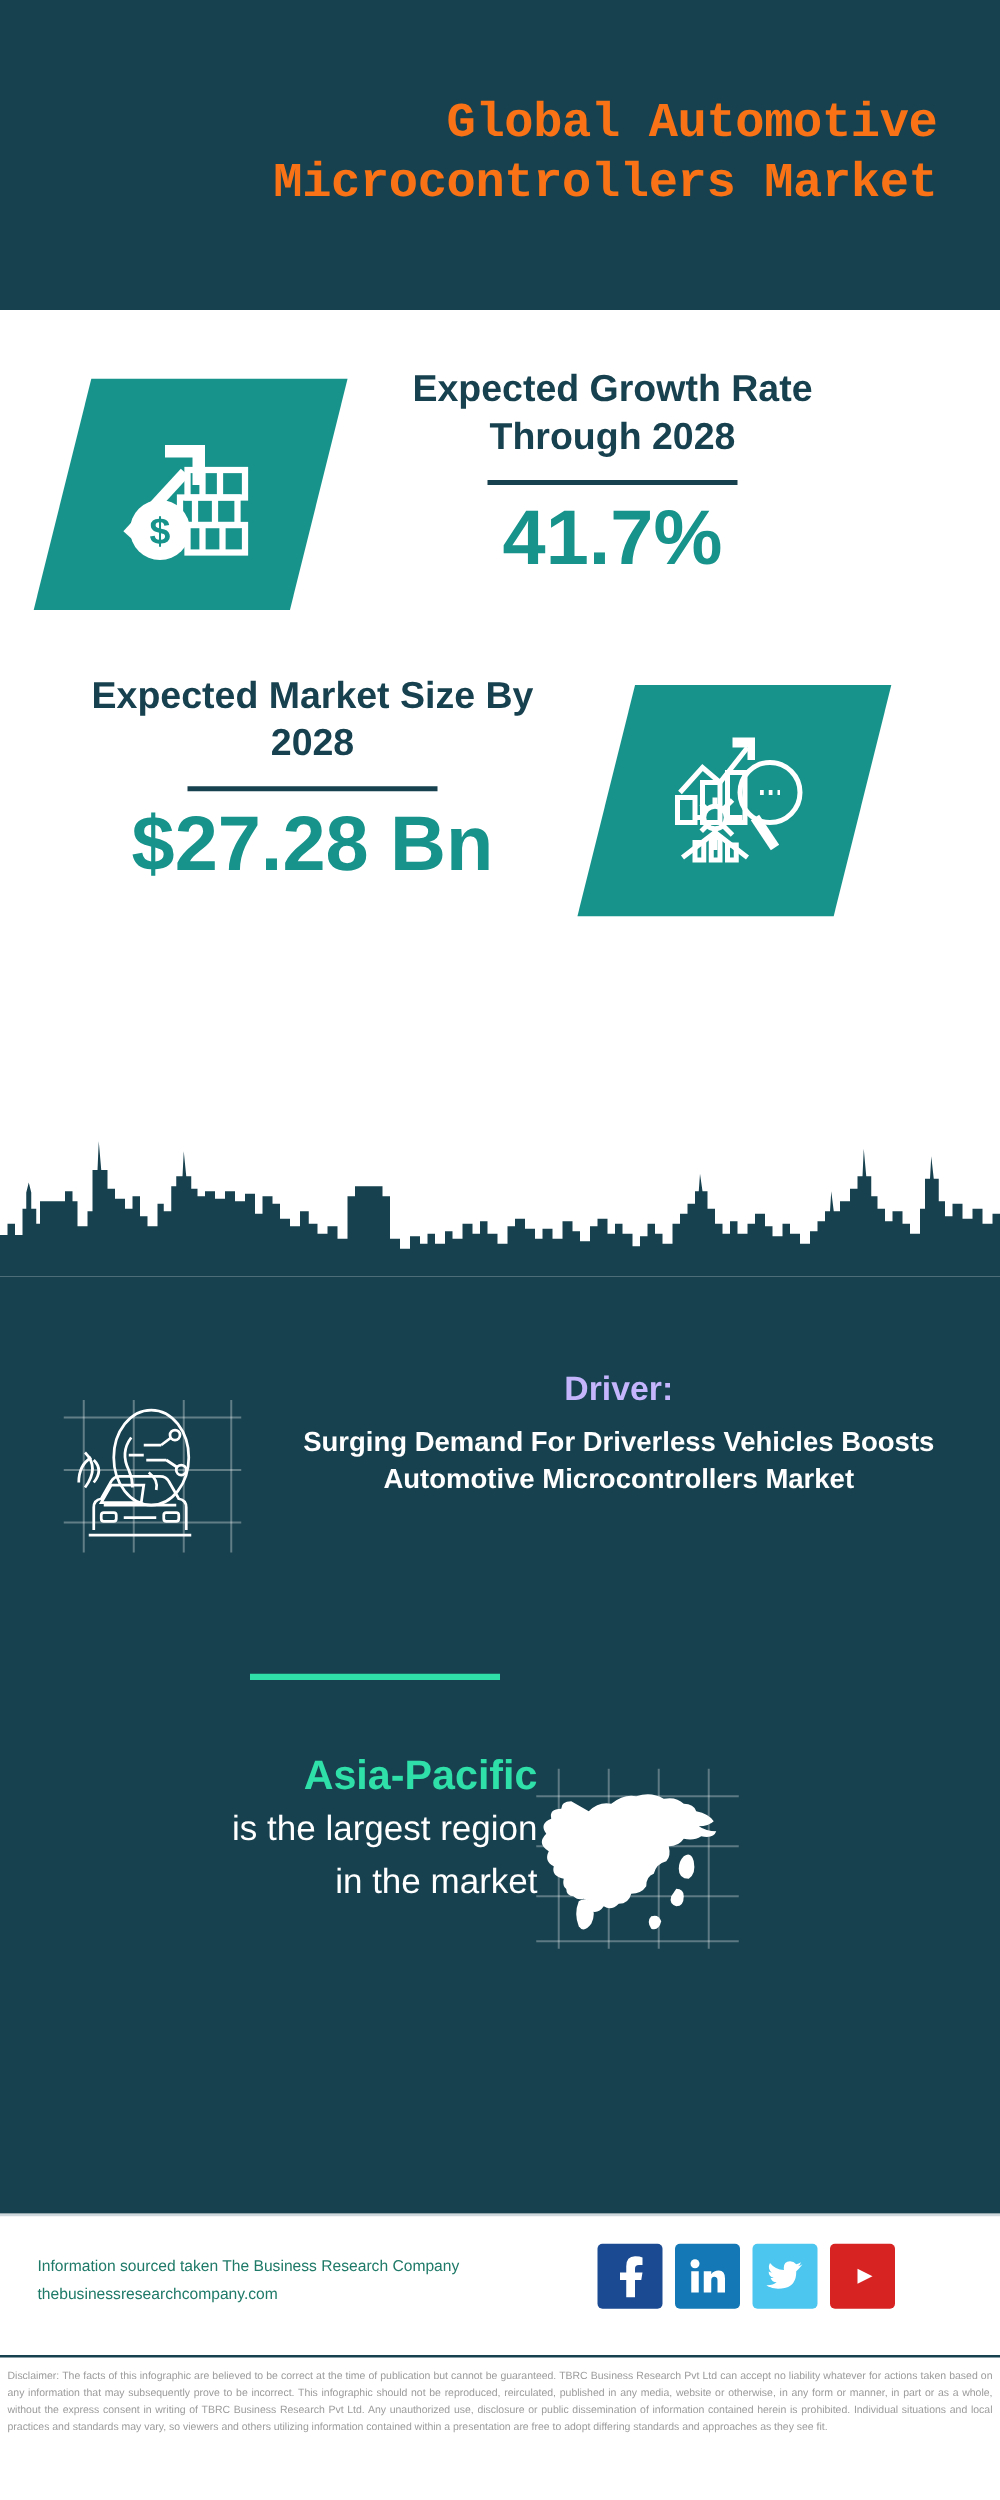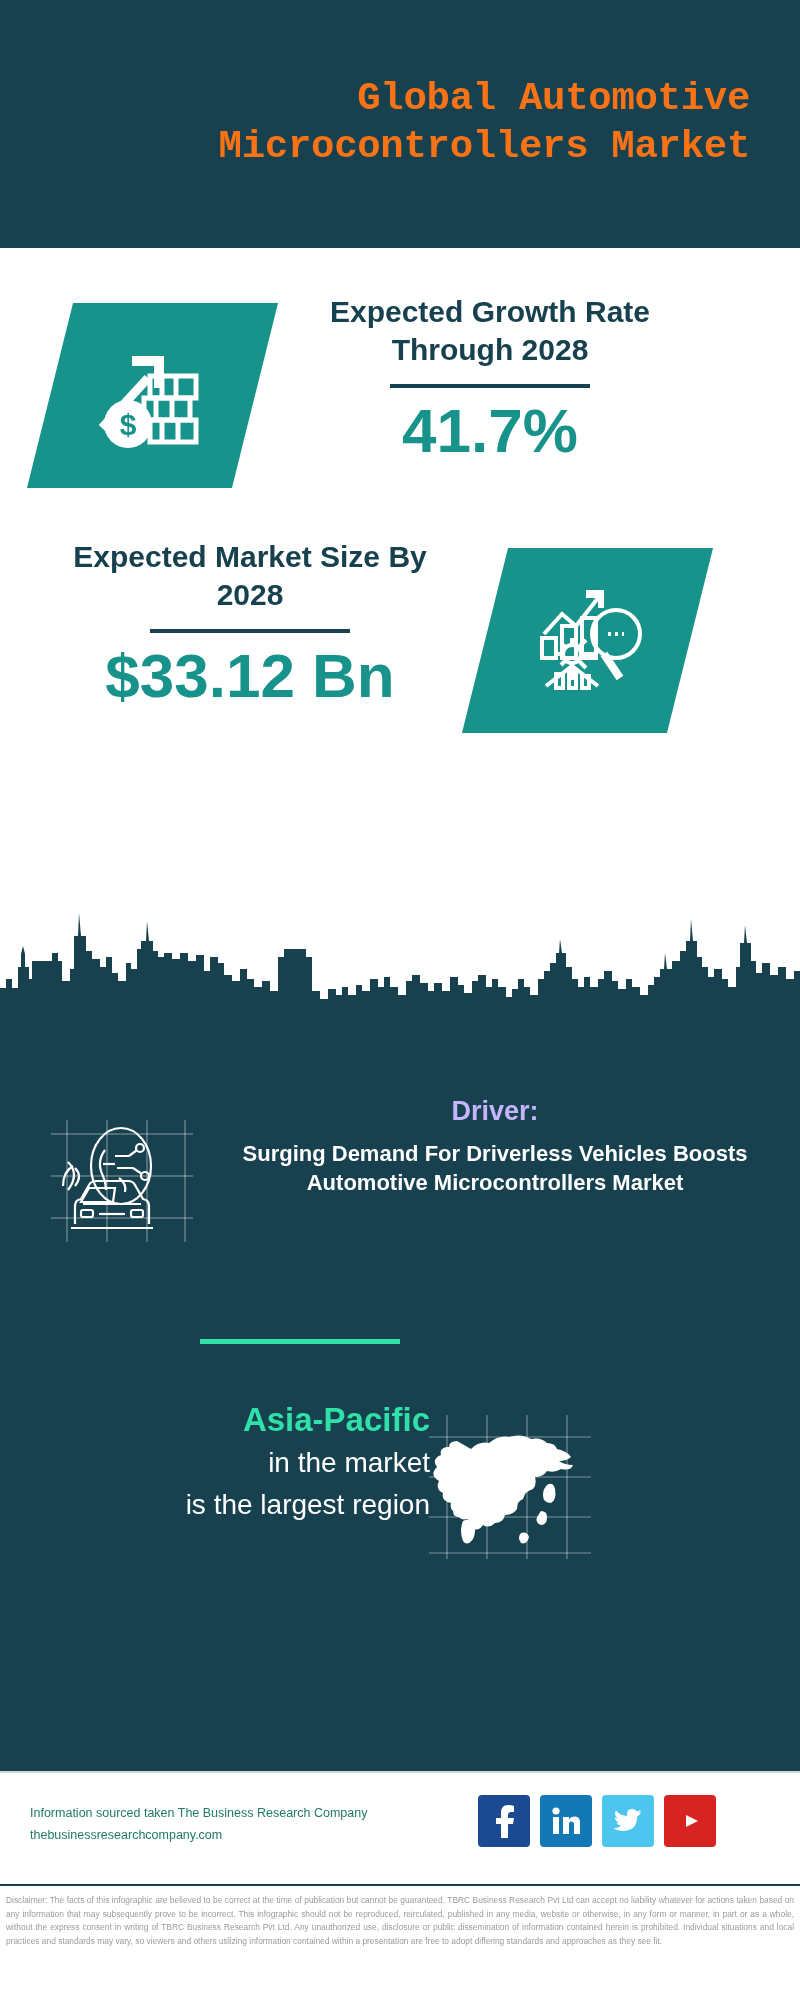--- a/index.html
+++ b/index.html
@@ -235,21 +235,21 @@
         <div class="stat-label">Expected Growth Rate Through 2028</div>
         <div class="rule-dark"></div>
         <div class="stat-value">41.7%</div>
       </div>
     </div>
 
     <div class="stat2">
       <div class="stat2-text">
         <div class="stat-label">Expected Market Size By 2028</div>
         <div class="rule-dark"></div>
-        <div class="stat-value">$33.12 Bn</div>
+        <div class="stat-value">$27.28 Bn</div>
       </div>
       <div class="shape-right">
         <div class="shape-right-inner">
           <svg width="120" height="118" viewBox="0 0 120 118" fill="none" stroke="#fff" stroke-width="4">
             <polyline points="16,52 34,32 48,44 70,16"></polyline>
             <polygon points="58,8 76,8 76,26 70,26 70,16 58,16" fill="#fff" stroke="none"></polygon>
             <rect x="14" y="56" width="14" height="20"></rect>
             <rect x="34" y="44" width="14" height="32"></rect>
             <rect x="54" y="36" width="14" height="40"></rect>
             <circle cx="44" cy="72" r="9"></circle>
@@ -318,22 +318,22 @@
         <div class="driver-head">Driver:</div>
         <div class="driver-body">Surging Demand For Driverless Vehicles Boosts Automotive Microcontrollers Market</div>
       </div>
     </div>
 
     <div class="divider-green"></div>
 
     <div class="region-block">
       <div class="region-text">
         <div class="region-name">Asia-Pacific</div>
+        <div class="region-sub">is the largest region</div>
         <div class="region-sub">in the market</div>
-        <div class="region-sub">is the largest region</div>
       </div>
       <div class="region-map">
         <svg width="170" height="150" viewBox="0 0 170 150">
           <g stroke="#ffffff" stroke-opacity="0.3" stroke-width="1.6" fill="none">
             <line x1="4" y1="26" x2="166" y2="26"></line>
             <line x1="4" y1="66" x2="166" y2="66"></line>
             <line x1="4" y1="106" x2="166" y2="106"></line>
             <line x1="4" y1="142" x2="166" y2="142"></line>
             <line x1="22" y1="4" x2="22" y2="148"></line>
             <line x1="62" y1="4" x2="62" y2="148"></line>

